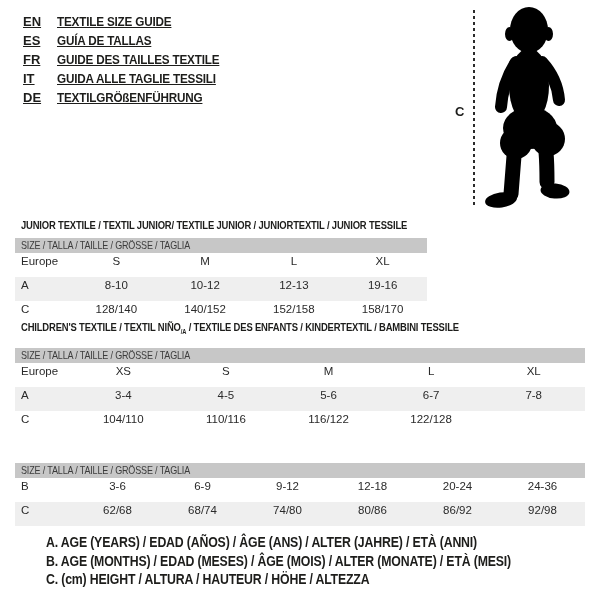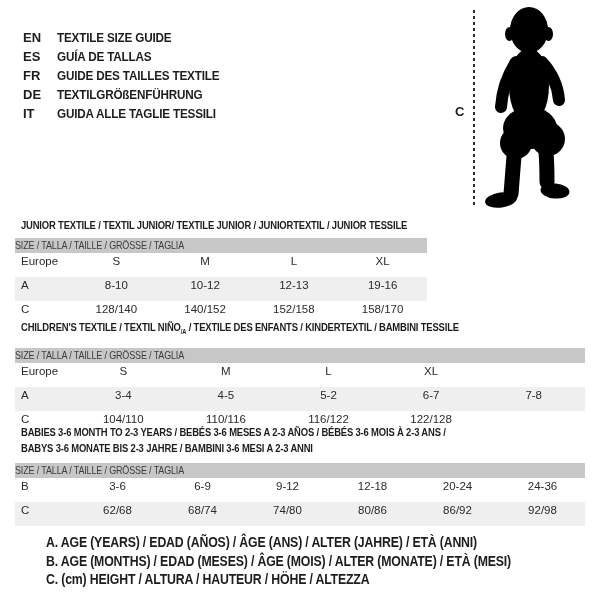--- a/index.html
+++ b/index.html
@@ -9,41 +9,41 @@
     color:#1d1d1b;
     position:relative; overflow:hidden;
   }
   .page { position:absolute; inset:0; }
 
   
   .cond  { display:inline-block; transform:scaleX(0.82); transform-origin:0 50%; white-space:nowrap; letter-spacing:-0.2px; }
   .cond9 { display:inline-block; transform:scaleX(0.9);  transform-origin:0 50%; white-space:nowrap; letter-spacing:-0.2px; }
 
   
-  .lang-list { position:absolute; left:23px; top:28px; }
+  .lang-list { position:absolute; left:23px; top:12px;text-decoration:underline; }
   .lang-row  { display:flex; font-size:13px; font-weight:bold; line-height:19px; }
   .lang-code { width:34px; }
 
   
   .figure-c-label { position:absolute; left:455px; top:104px; font-size:13px; font-weight:bold; }
   .dotted-line {
     position:absolute; left:473px; top:10px; width:2px; height:196px;
     background:repeating-linear-gradient(to bottom, #2b2b2b 0 3px, transparent 3px 6px);
   }
   .baby-svg { position:absolute; left:484px; top:4px; }
 
   
   .section-title { position:absolute; font-size:11.5px; font-weight:bold; line-height:13px; }
   .section-title sub { font-size:7px; }
 
   
   .table { position:absolute; }
   .size-bar {
     height:15px; line-height:15px; background:#c7c7c7; color:#3c3c3c;
-    font-size:11px; 
+    font-size:11px; padding-left:6px;
   }
   .trow { display:grid; height:24px; line-height:16px; font-size:11.5px; color:#2a2a2a; }
   .cols5 { grid-template-columns:57px repeat(4,1fr); }
   .cols6 { grid-template-columns:57px repeat(5,1fr); }
   .cols7 { grid-template-columns:60px repeat(6,1fr); }
   .trow.alt { background:#efefef; }
   .tcell { text-align:center; overflow:hidden; white-space:nowrap; }
   .tcell.label { text-align:left; padding-left:6px; }
 
   
@@ -62,26 +62,26 @@
     </div>
     <div class="lang-row">
       <span class="lang-code">ES</span>
       <span class="cond9">GUÍA DE TALLAS</span>
     </div>
     <div class="lang-row">
       <span class="lang-code">FR</span>
       <span class="cond9">GUIDE DES TAILLES TEXTILE</span>
     </div>
     <div class="lang-row">
+      <span class="lang-code">IT</span>
+      <span class="cond9">GUIDA ALLE TAGLIE TESSILI</span>
+    </div>
+    <div class="lang-row">
       <span class="lang-code">DE</span>
       <span class="cond9">TEXTILGRÖßENFÜHRUNG</span>
-    </div>
-    <div class="lang-row">
-      <span class="lang-code">IT</span>
-      <span class="cond9">GUIDA ALLE TAGLIE TESSILI</span>
     </div>
   </div>
 
   <span class="figure-c-label">C</span>
   <div class="dotted-line"></div>
   <svg class="baby-svg" width="92" height="210" viewBox="0 0 90 210" aria-hidden="true">
     <g fill="#000000">
 
       <ellipse cx="44" cy="26" rx="19" ry="23"></ellipse>
       <ellipse cx="24.5" cy="30" rx="4.5" ry="7"></ellipse>
@@ -136,46 +136,43 @@
 
   <div class="section-title" style="left:21px; top:321px;">
     <span class="cond"><span>CHILDREN'S TEXTILE / TEXTIL NIÑO</span><sub>/A</sub><span> / TEXTILE DES ENFANTS / KINDERTEXTIL / BAMBINI TESSILE</span></span>
   </div>
   <div class="table" style="left:15px; top:348px; width:570px;">
     <div class="size-bar">
       <span class="cond">SIZE / TALLA / TAILLE / GRÖSSE / TAGLIA</span>
     </div>
     <div class="trow cols6">
       <div class="tcell label">Europe</div>
+      <div class="tcell">XS</div>
       <div class="tcell">S</div>
       <div class="tcell">M</div>
       <div class="tcell">L</div>
       <div class="tcell">XL</div>
     </div>
     <div class="trow cols6 alt">
       <div class="tcell label">A</div>
       <div class="tcell">3-4</div>
       <div class="tcell">4-5</div>
-      <div class="tcell">5-2</div>
+      <div class="tcell">5-6</div>
       <div class="tcell">6-7</div>
       <div class="tcell">7-8</div>
     </div>
     <div class="trow cols6">
       <div class="tcell label">C</div>
       <div class="tcell">104/110</div>
       <div class="tcell">110/116</div>
       <div class="tcell">116/122</div>
       <div class="tcell">122/128</div>
     </div>
   </div>
 
-  <div class="section-title" style="left:21px; top:426px;">
-    <span class="cond">BABIES 3-6 MONTH TO 2-3 YEARS / BEBÉS 3-6 MESES A 2-3 AÑOS / BÉBÉS 3-6 MOIS À 2-3 ANS /</span><br>
-    <span class="cond" style="position:relative; top:3px;">BABYS 3-6 MONATE BIS 2-3 JAHRE / BAMBINI 3-6 MESI A 2-3 ANNI</span>
-  </div>
   <div class="table" style="left:15px; top:463px; width:570px;">
     <div class="size-bar">
       <span class="cond">SIZE / TALLA / TAILLE / GRÖSSE / TAGLIA</span>
     </div>
     <div class="trow cols7">
       <div class="tcell label">B</div>
       <div class="tcell">3-6</div>
       <div class="tcell">6-9</div>
       <div class="tcell">9-12</div>
       <div class="tcell">12-18</div>

